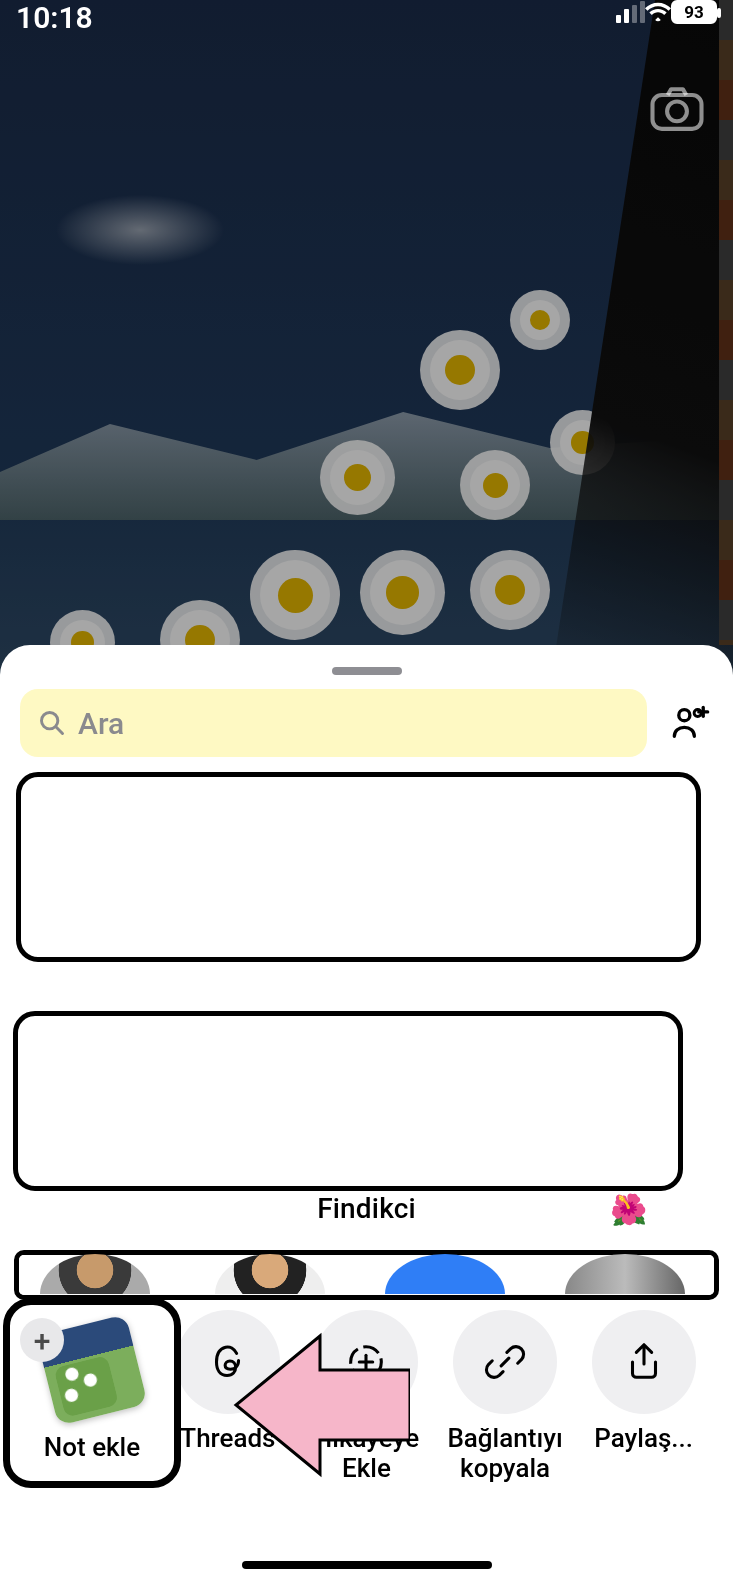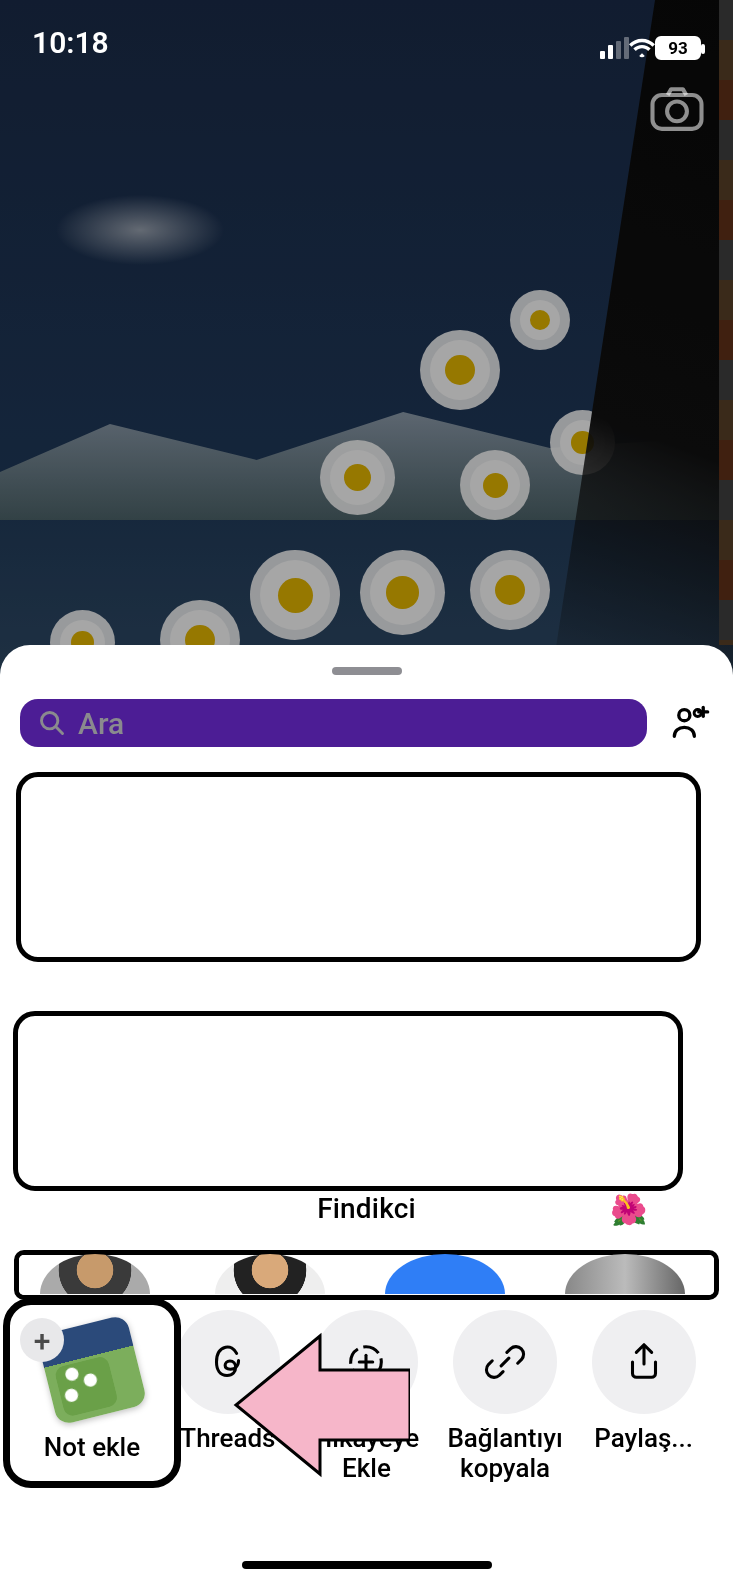--- a/index.html
+++ b/index.html
@@ -24,41 +24,41 @@
   .bg-right-stripe { position:absolute; top:0; right:0; width:14px; height:645px;
     background: repeating-linear-gradient(180deg,#2a2a2a 0 40px,#3a2a1a 40px 80px,#402010 80px 120px);
   }
   
   .car-strut { position:absolute; top:0; right:0; width:260px; height:680px;
     background:linear-gradient(200deg, #0a0a0a 0%, #111 60%, rgba(0,0,0,0) 100%);
     clip-path: polygon(70% 0, 100% 0, 100% 100%, 30% 100%);
   }
 
   
-  .status-bar { position:absolute; top:0; left:0; right:0; height:60px; display:flex; align-items:flex-end; justify-content:space-between; padding:0 32px; color:#fff; font-weight:600; font-size:30px; }
+  .status-bar { position:absolute; top:0; left:0; right:0; height:60px; display:flex; align-items:flex-start; justify-content:space-between; padding:0 16px; color:#fff; font-weight:600; font-size:30px; }
   .status-right { display:flex; align-items:center; }
   .sig-bars { display:flex; align-items:flex-end; gap:3px; height:22px; }
   .sig-bars span { width:5px; background:#fff; border-radius:1px; }
   .sig-bars span.dim { background:rgba(255,255,255,0.35); }
   .wifi-ic { width:26px; height:20px; }
   .batt { display:flex; align-items:center; gap:4px; }
   .batt-body { width:46px; height:24px; border:2px solid #fff; border-radius:6px; position:relative; background:#fff; }
   .batt-body::after { content:""; position:absolute; right:-6px; top:6px; width:4px; height:10px; background:#fff; border-radius:2px; }
   .batt-text { position:absolute; left:0; right:0; top:0; bottom:0; display:flex; align-items:center; justify-content:center; font-size:17px; font-weight:700; color:#000; }
 
   
   .camera-btn { position:absolute; top:85px; right:28px; width:56px; height:48px; }
   .camera-btn svg { width:100%; height:100%; }
 
   
   .sheet { position:absolute; left:0; right:0; bottom:0; top:645px; background:#fff; border-top-left-radius:30px; border-top-right-radius:30px; overflow:hidden; }
   .grabber { position:absolute; top:22px; left:50%; transform:translateX(-50%); width:70px; height:8px; border-radius:4px; background:#8e8e93; }
 
   .search-row { position:absolute; top:46px; left:20px; right:20px; height:64px; display:flex; align-items:center; gap:22px; }
-  .search-field { flex:1; height:48px; background:#4c1d95; border-radius:18px; display:flex; align-items:center; padding:0 18px; gap:12px; }
+  .search-field { flex:1; height:68px; background:#fef9c3; border-radius:18px; display:flex; align-items:center; padding:0 18px; gap:12px; }
   .search-field svg { width:28px; height:28px; flex:0 0 auto; }
   .search-ph { color:#8a8a8e; font-size:30px; font-weight:500; }
   .add-people { width:44px; height:44px; display:flex; align-items:center; justify-content:center; }
   .add-people svg { width:40px; height:40px; }
 
   
   .redact-box { position:absolute; background:#fff; border:5px solid #000; border-radius:22px; }
   .box1 { left:16px; top:772px; width:685px; height:190px; }
   .box2 { left:13px; top:1011px; width:670px; height:180px; }
   .label-findikci { position:absolute; top:1192px; left:0; right:0; text-align:center; color:#000; font-size:28px; font-weight:500; letter-spacing:0.2px; }

